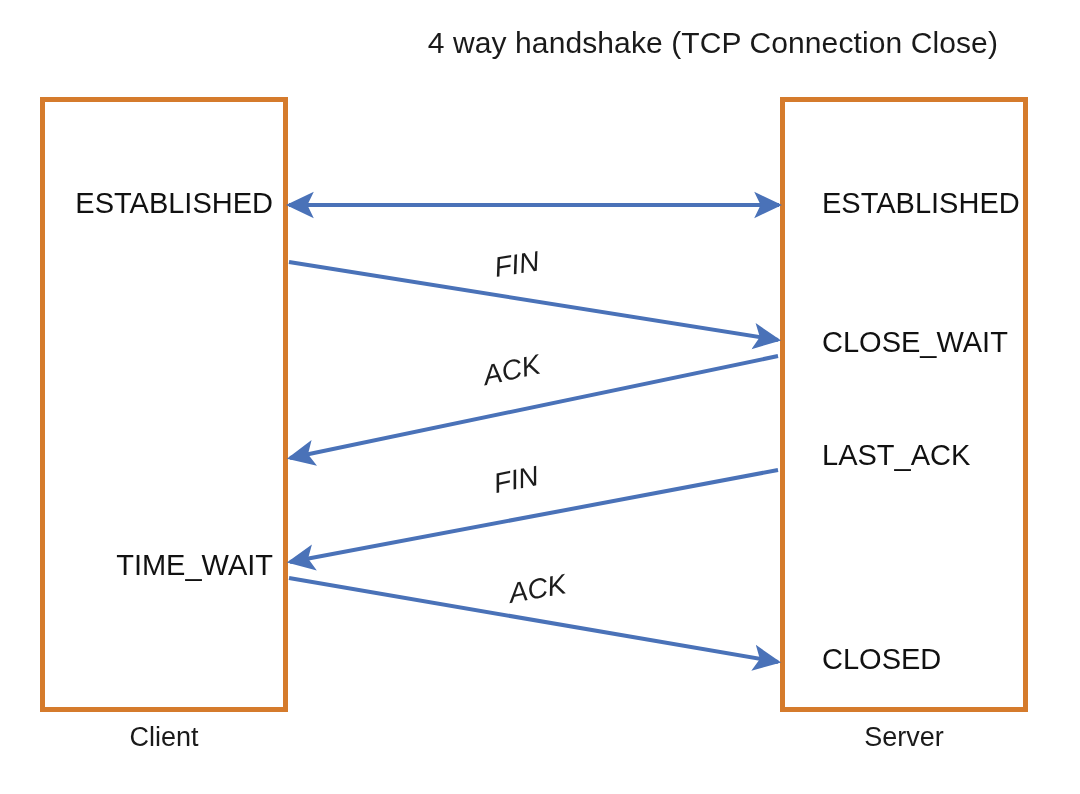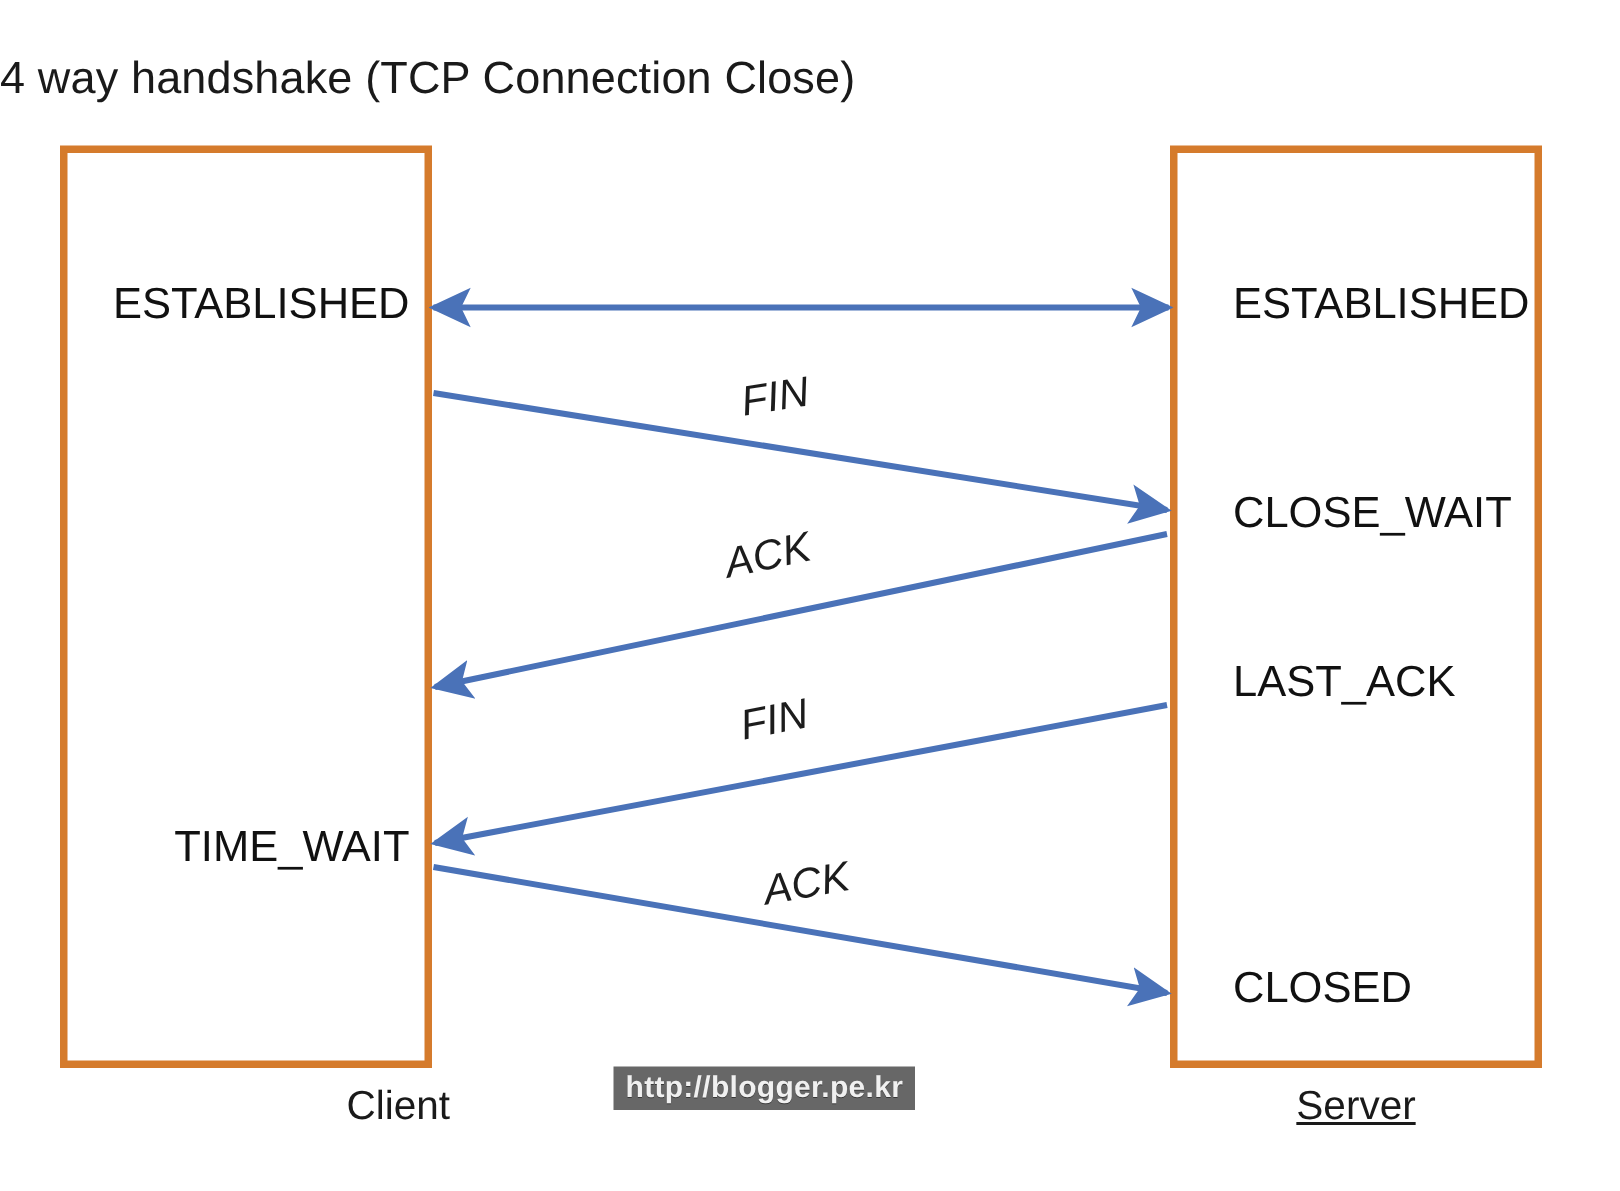--- a/index.html
+++ b/index.html
@@ -16,23 +16,23 @@
     width: 1080px;
     height: 794px;
     background: #ffffff;
     overflow: hidden;
   }
 
   
   #diagram-title {
     position: absolute;
     left: 0;
-    top: 36px;
+    top: 26px;
     width: 998px;
-    text-align: left;
+    text-align: right;
     font-size: 30px;
     color: #1a1a1a;
     letter-spacing: 0.1px;
     white-space: nowrap;
   }
 
   
   .lifeline-box {
     position: absolute;
     top: 97px;
@@ -47,22 +47,22 @@
 
   
   .endpoint-caption {
     position: absolute;
     top: 722px;
     width: 248px;
     text-align: center;
     font-size: 27px;
     color: #1a1a1a;
   }
-  #client-caption { left: 52px; text-align: right; }
-  #server-caption { left: 780px; text-decoration: underline; }
+  #client-caption { left: 40px; }
+  #server-caption { left: 780px; }
 
   
   .state-label {
     position: absolute;
     font-size: 29px;
     color: #111111;
     white-space: nowrap;
     line-height: 1;
     margin-left: 32px;
   }
@@ -158,15 +158,14 @@
   <div id="state-server-closed" class="state-label state-server">CLOSED</div>
 
   <div id="msg-fin-1" class="msg-label">FIN</div>
   <div id="msg-ack-1" class="msg-label">ACK</div>
   <div id="msg-fin-2" class="msg-label">FIN</div>
   <div id="msg-ack-2" class="msg-label">ACK</div>
 
   <div id="client-caption" class="endpoint-caption">Client</div>
   <div id="server-caption" class="endpoint-caption">Server</div>
 
-  <div id="watermark">http://blogger.pe.kr</div>
 
 </div>
 
 </body></html>

